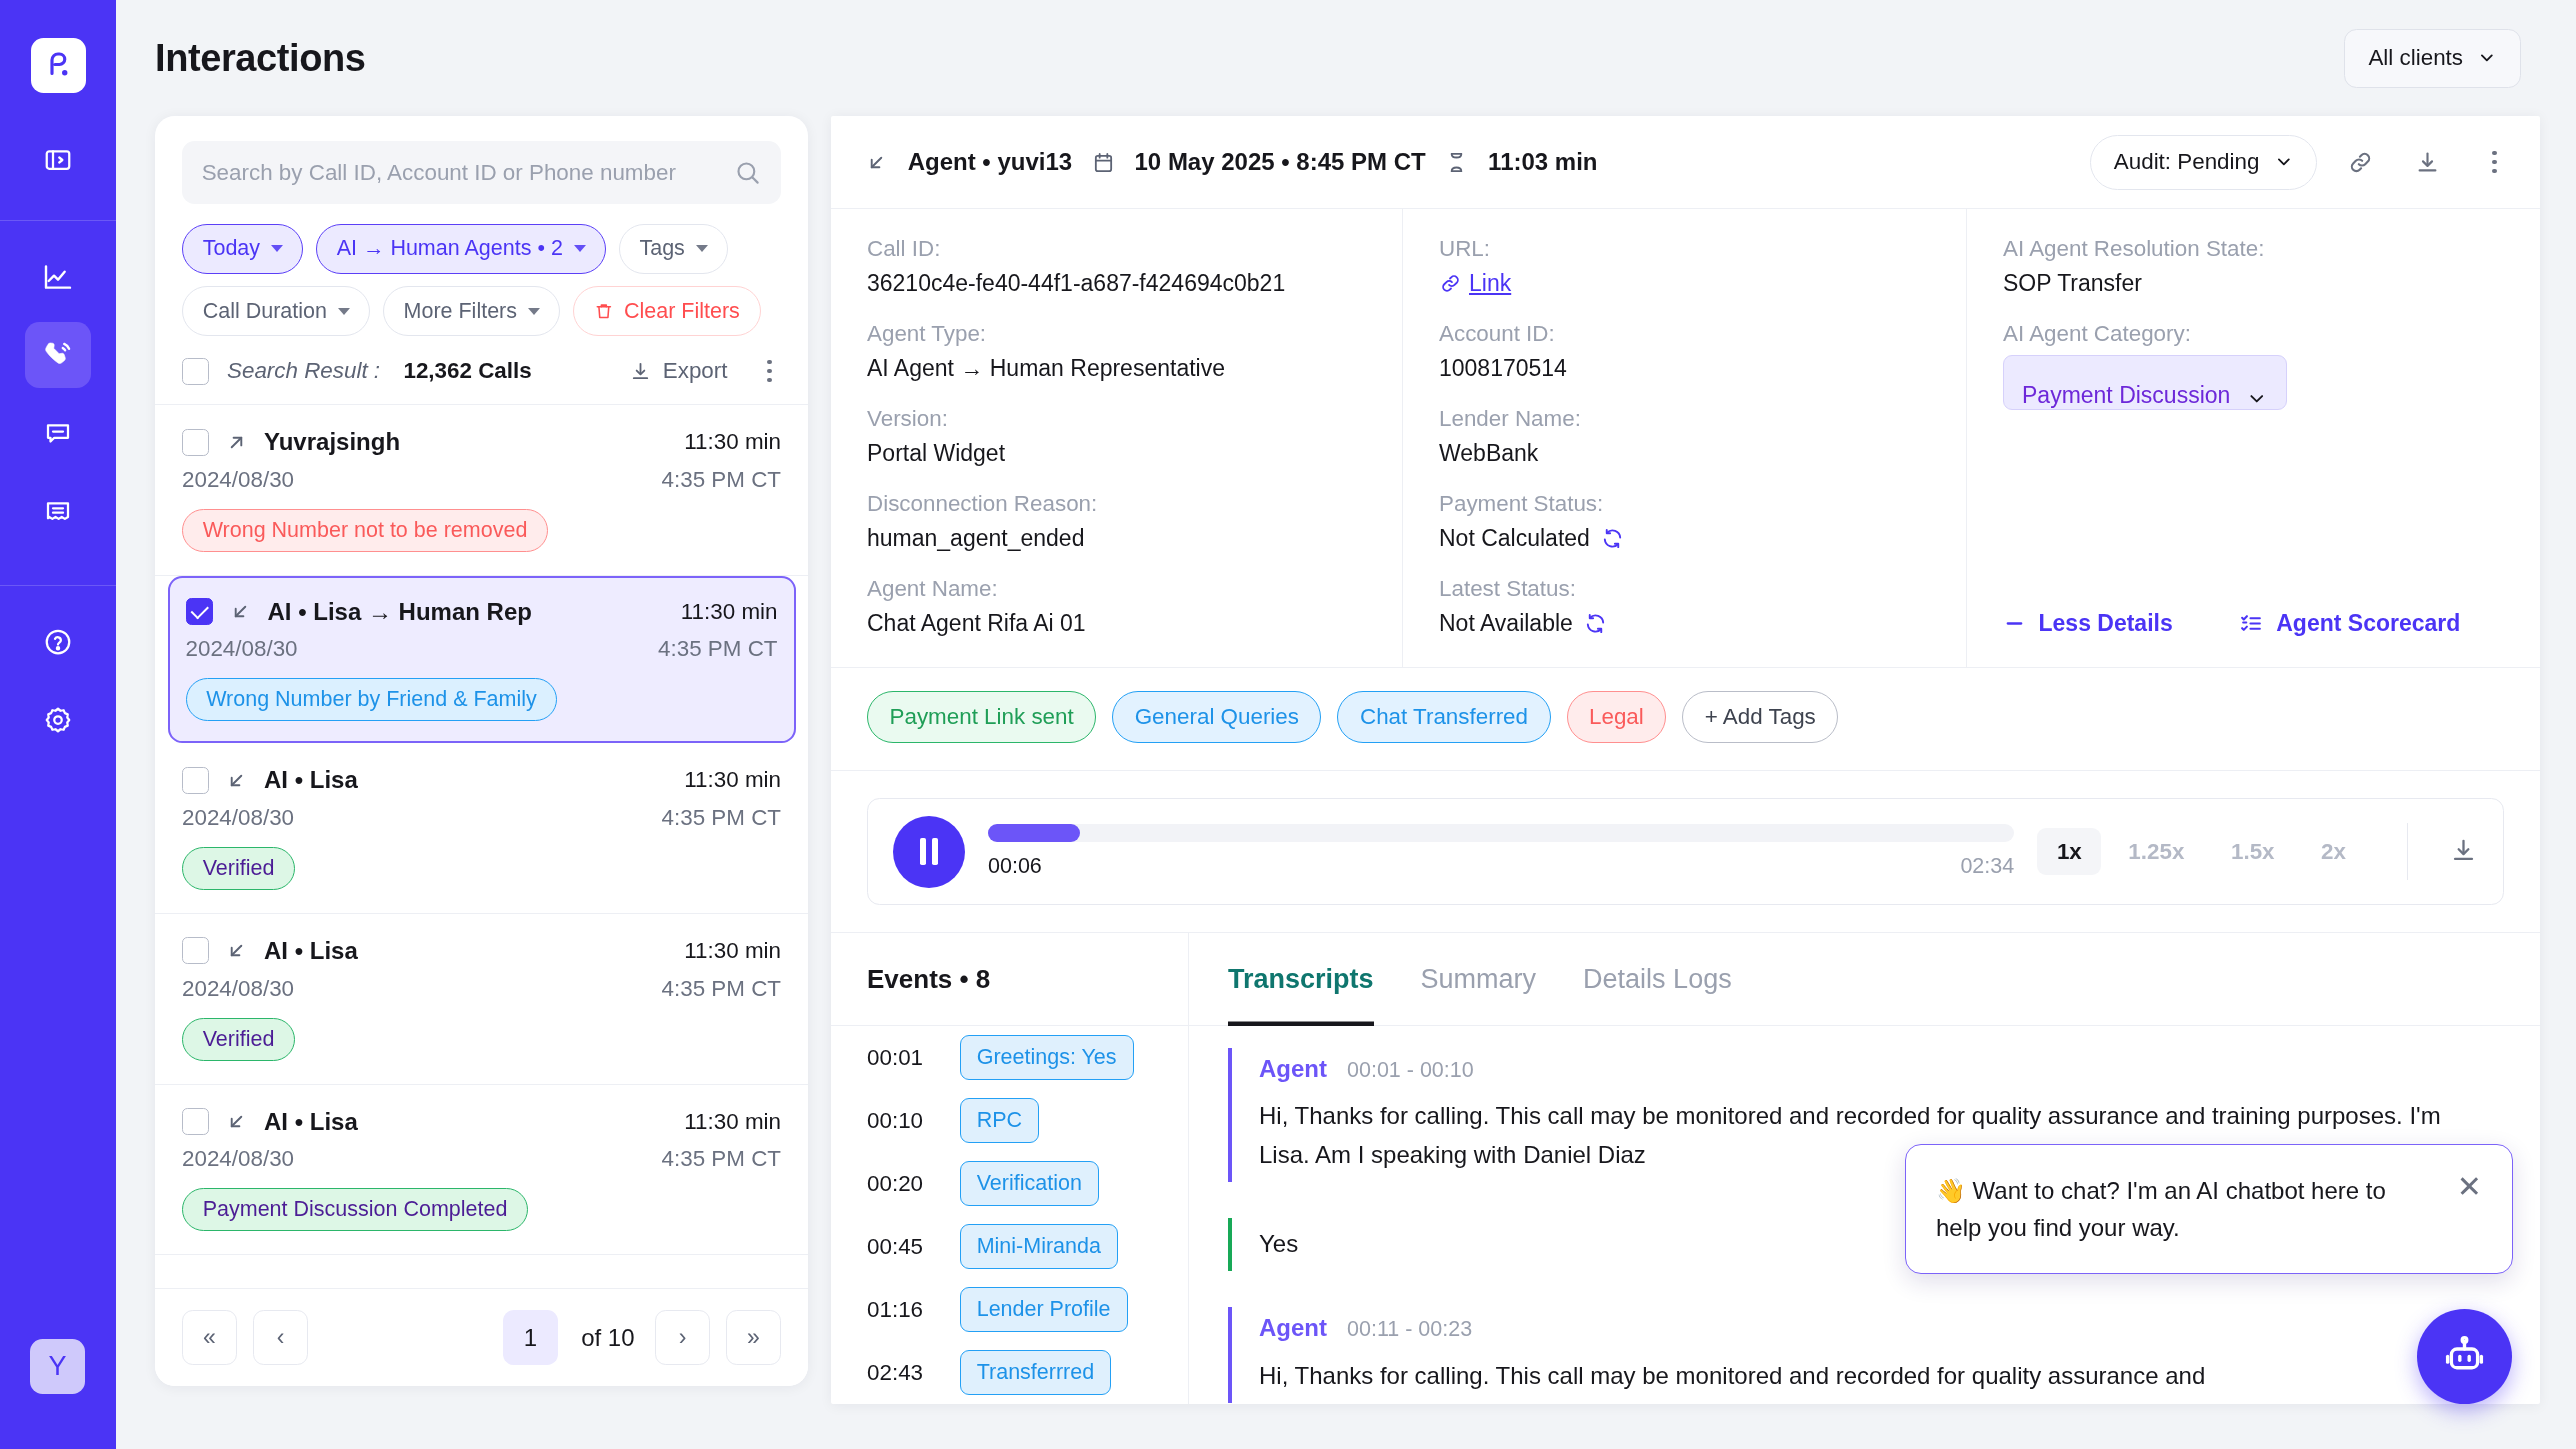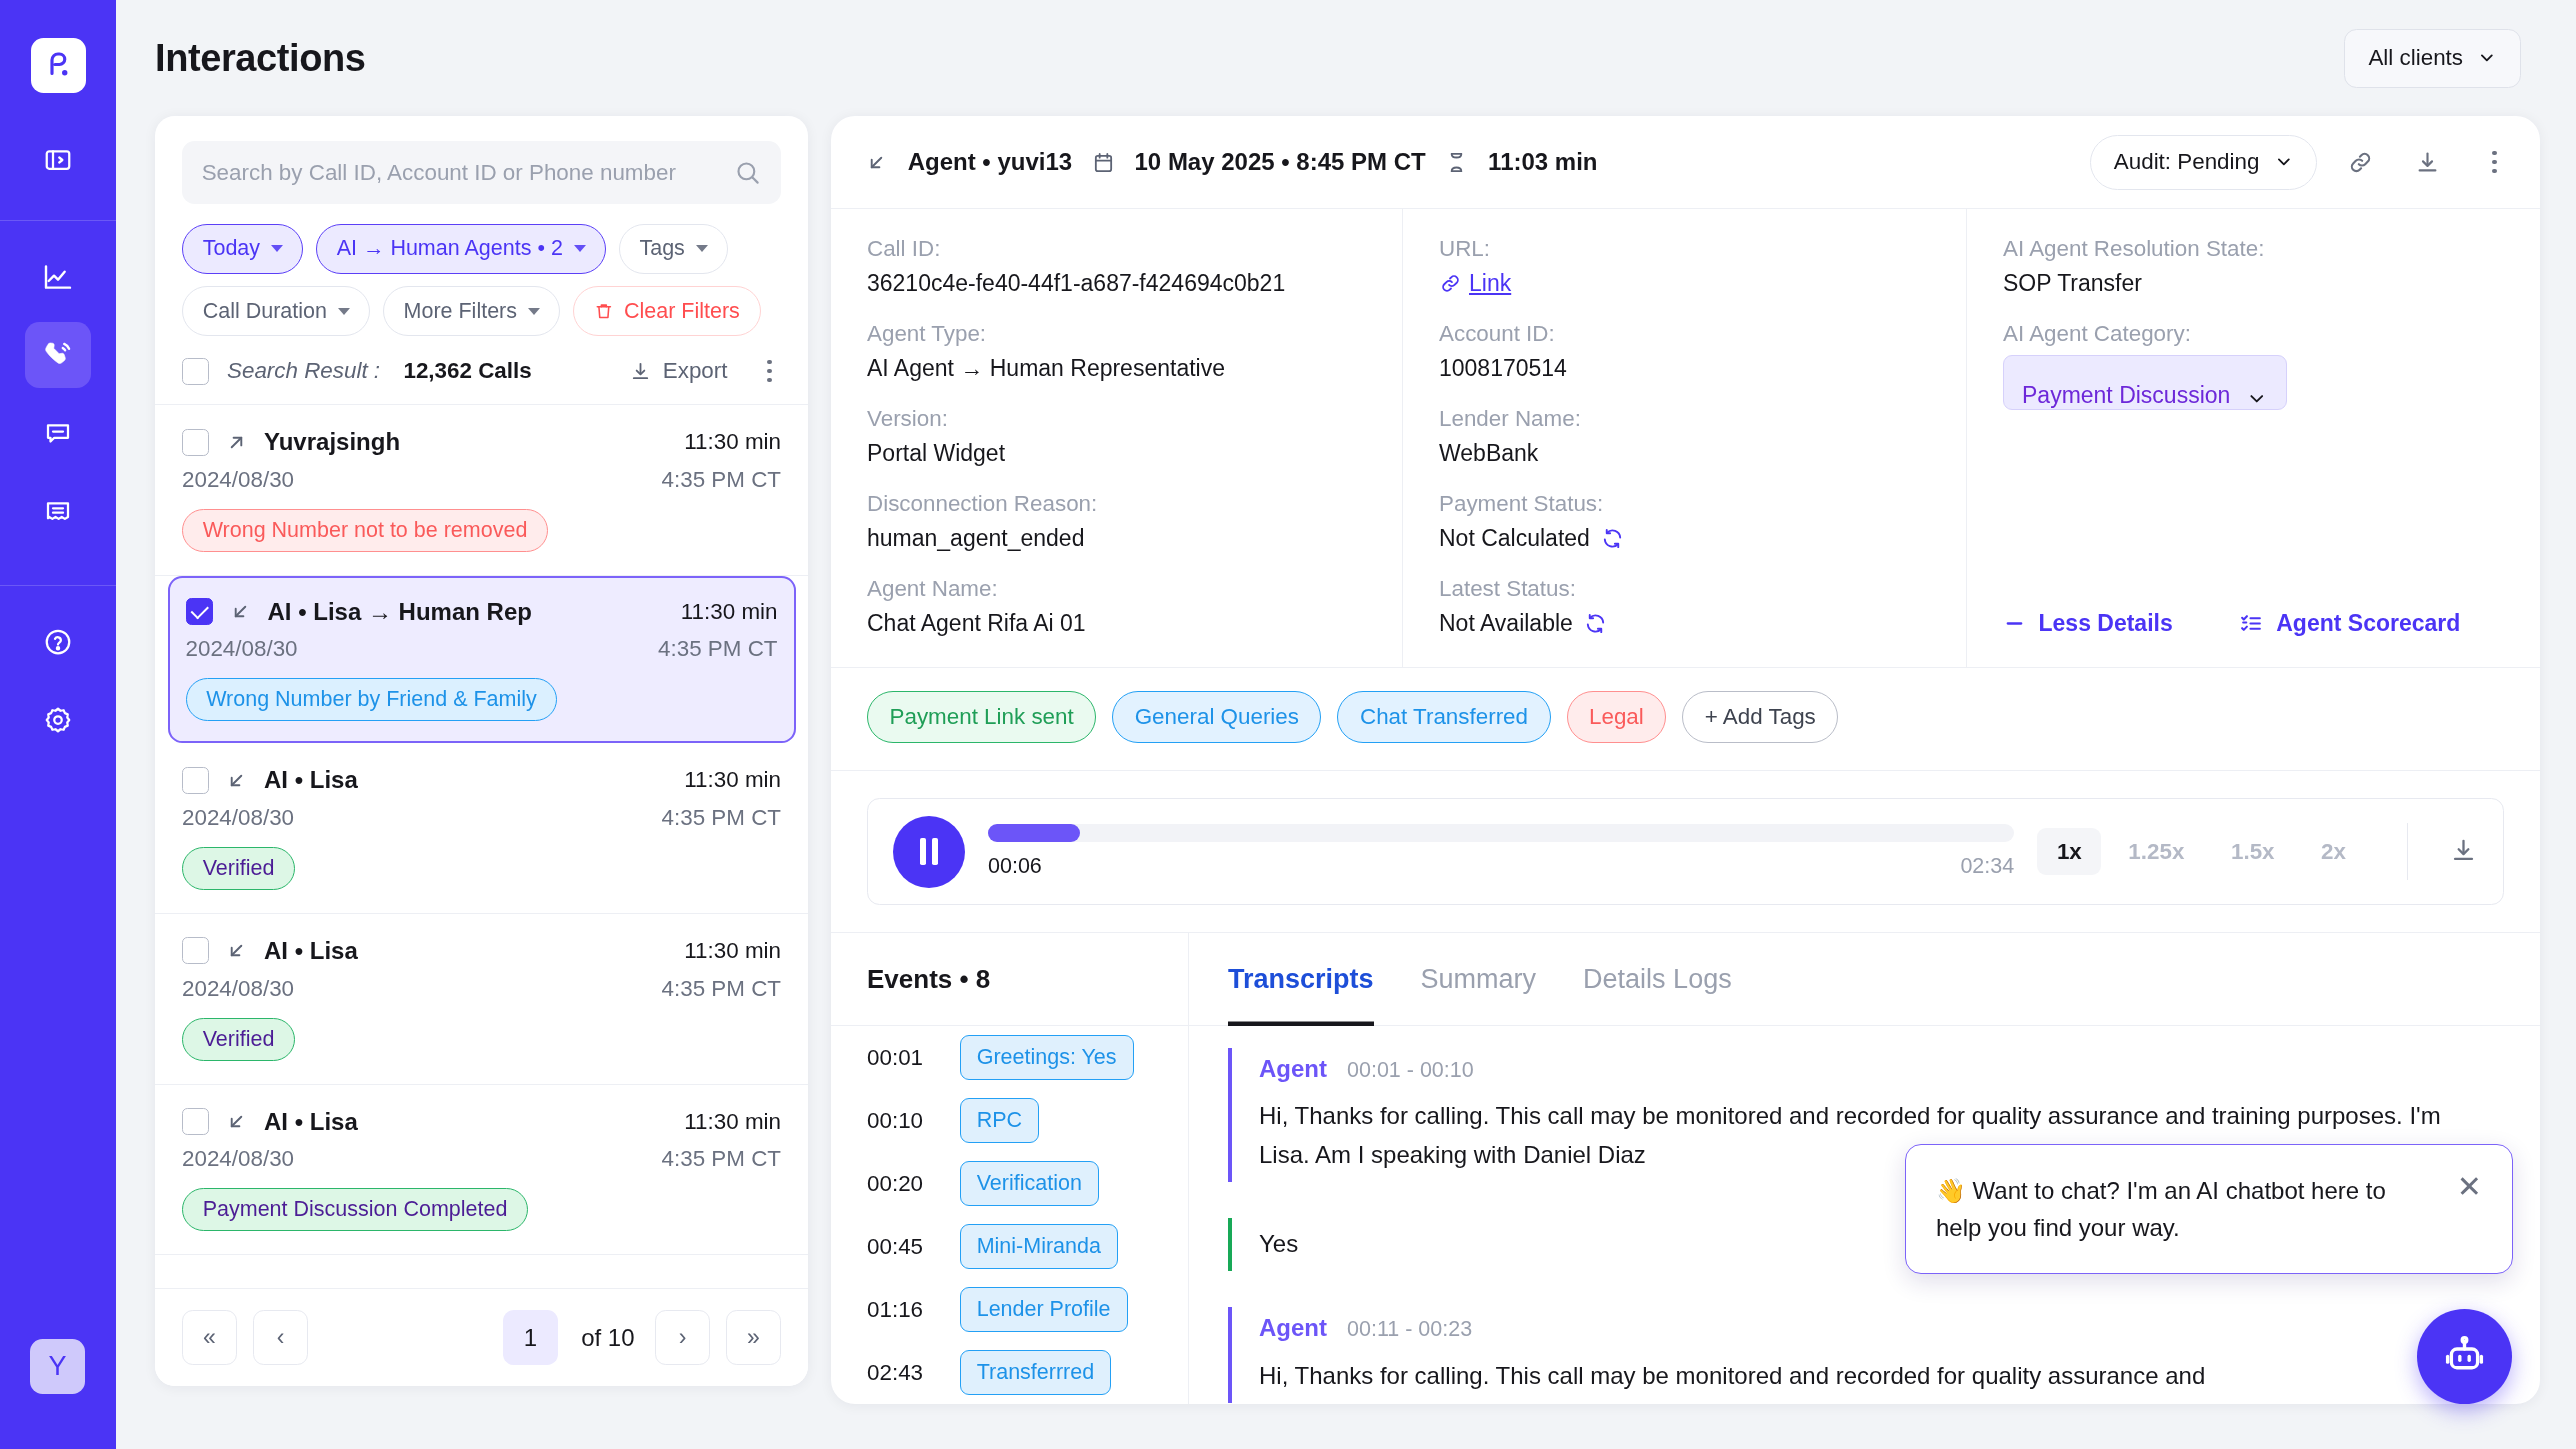--- a/index.html
+++ b/index.html
@@ -141,21 +141,21 @@
   .pg-num {
     width: 55px; height: 55px; border-radius: 10.7px; background: #eceaff;
     display: flex; align-items: center; justify-content: center;
     font-size: 24px; color: #17171c; margin-left: 179px;
   }
   .pg-of { font-size: 24px; color: #17171c; margin-left: 7.2px; }
   .pg-right { margin-left: auto; display: flex; gap: 16px; }
 
   
   .detail-panel {
-    flex: 1; background: #fff; border-radius: 24px;
+    flex: 1; background: #fff; border-radius: 2px;
     box-shadow: 0 1.8px 12.5px rgba(20,20,50,0.06);
     display: flex; flex-direction: column; overflow: hidden;
     height: 1288px;
   }
   .detail-header {
     height: 93px; display: flex; align-items: center; padding: 0 34px;
     border-bottom: 1.3px solid #edeff4; gap: 19.7px;
   }
   .dh-text { font-size: 24px; font-weight: 600; color: #17171c; }
   .audit-btn {
@@ -222,21 +222,21 @@
   .event-row { display: flex; align-items: center; gap: 19.7px; padding: 9px 36px; }
   .ev-time { font-size: 22.4px; color: #17171c; width: 73px; flex: 0 0 73px; }
   .ev-chip {
     background: #dff0fd; border: 1.4px solid #23a0f5; color: #1d92e8;
     border-radius: 9px; padding: 9px 16px; font-size: 21.5px; white-space: nowrap;
   }
 
   .trans-col { flex: 1; display: flex; flex-direction: column; overflow: hidden; }
   .tabs { height: 93px; display: flex; align-items: center; gap: 47px; padding: 0 39px; border-bottom: 1.3px solid #edeff4; }
   .tab { font-size: 27px; color: #9aa0ae; height: 93px; display: flex; align-items: center; }
-  .tab.active { color: #1d4ed8; font-weight: 600; box-shadow: inset 0 -4.5px 0 #17171c; }
+  .tab.active { color: #0f766e; font-weight: 600; box-shadow: inset 0 -4.5px 0 #17171c; }
   .msgs { padding: 21.5px 39px 0 39px; }
   .msg { border-left: 4.5px solid; padding: 7.2px 0 7.2px 27px; margin-bottom: 36px; }
   .msg.agent { border-color: #6c55f8; }
   .msg.customer { border-color: #18a957; }
   .msg-head { display: flex; align-items: baseline; gap: 20px; margin-bottom: 14.3px; }
   .msg-who { font-size: 24px; font-weight: 600; }
   .msg.agent .msg-who { color: #6c55f8; }
   .msg.customer .msg-who { color: #18a957; }
   .msg-time { font-size: 21.5px; color: #9aa0ae; }
   .msg-text { font-size: 24px; color: #17171c; line-height: 1.62; max-width: 1190px; }

